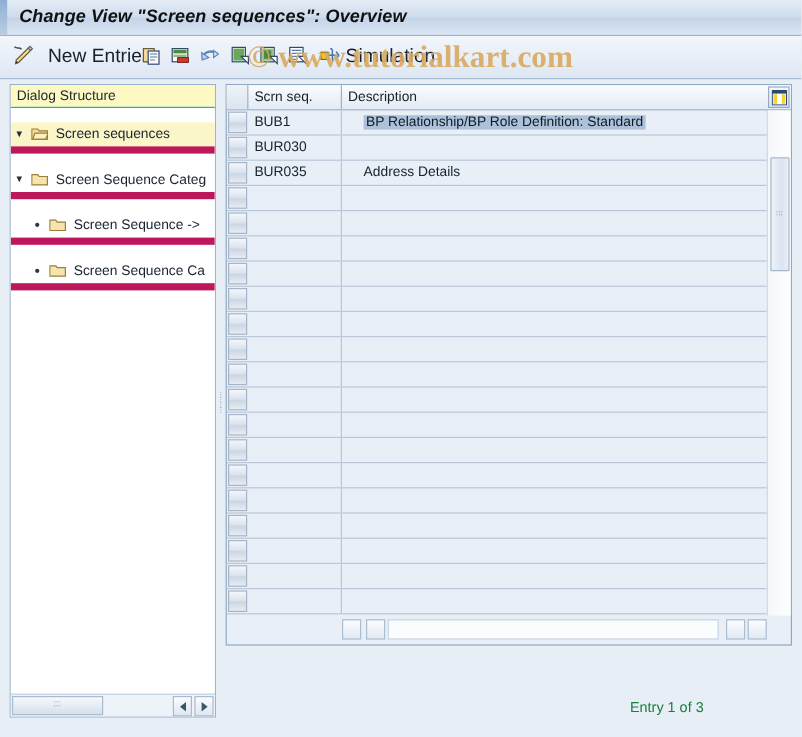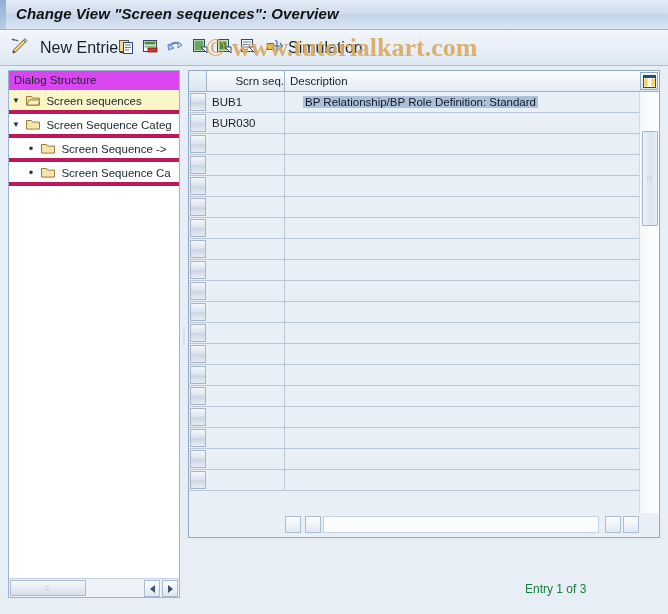--- a/index.html
+++ b/index.html
@@ -48,27 +48,27 @@
     opacity:.92;white-space:nowrap;pointer-events:none;
   }
 
   
   .leftpanel{
     position:absolute;left:8px;top:70px;width:172px;height:528px;
     background:#fff;border:1px solid #9bb3cc;box-sizing:border-box;
   }
   .ds-header{
     height:18px;line-height:18px;padding-left:5px;
-    background:#d946ef;border-bottom:2px solid #14b8a6;
+    background:#fef9c3;border-bottom:2px solid #14b8a6;
     font-size:11.5px;color:#1c2733;
   }
   .tree{position:absolute;left:0;top:19px;right:0;bottom:20px;overflow:hidden;background:#fff;}
   .tnode{
     position:relative;height:20px;line-height:20px;white-space:nowrap;
-    border-bottom:4px solid #be185d;font-size:11.5px;color:#1a2430;
+    border-bottom:6px solid #be185d;font-size:11.5px;color:#1a2430;margin-top:12px;
   }
   .tnode.sel{background:#fbf6c8;}
   .twist{display:inline-block;width:14px;text-align:center;font-size:8px;color:#21313f;vertical-align:middle;}
   .tdot{display:inline-block;width:14px;text-align:center;font-size:13px;color:#2b3a48;vertical-align:middle;line-height:16px;}
   .folder{
     display:inline-block;width:14px;height:11px;vertical-align:middle;margin:0 3px 1px 0;position:relative;
   }
   .folder svg{display:block;}
   .tlabel{vertical-align:middle;}
   .lp-scroll{
@@ -106,21 +106,21 @@
     background:linear-gradient(to bottom,#fbfcfe,#e3ebf4);
     border-bottom:1px solid #9db2c9;box-sizing:border-box;
   }
   .th-corner{position:absolute;left:0;top:0;width:18px;height:20px;
     background:linear-gradient(to bottom,#eef3f9,#dbe4ef);border-right:1px solid #9db2c9;box-sizing:border-box;}
   .th-cell{
     position:absolute;top:0;height:20px;line-height:20px;
     font-size:11.5px;color:#16212c;padding-left:5px;box-sizing:border-box;
     border-right:1px solid #9db2c9;white-space:nowrap;
   }
-  .th-c1{left:18px;width:78px;text-align:right;}
+  .th-c1{left:18px;width:78px;}
   .th-c2{left:96px;width:334px;border-right:none;}
   .th-config{
     position:absolute;right:1px;top:1px;width:18px;height:18px;
     background:linear-gradient(to bottom,#f3f7fb,#dfe8f2);
     border:1px solid #94abc4;box-sizing:border-box;
     display:flex;align-items:center;justify-content:center;
   }
 
   .grid{position:absolute;left:0;top:21px;right:20px;bottom:24px;overflow:hidden;}
   .row{position:relative;height:21px;box-sizing:border-box;border-bottom:1px solid #b9c7d8;}
@@ -374,20 +374,25 @@
           <div class="rowsel"></div>
           <div class="cell c1">BUB1</div>
           <div class="cell c2"><span class="selbox">BP Relationship/BP Role Definition: Standard</span></div>
         </div>
         <div class="row">
           <div class="rowsel"></div>
           <div class="cell c1">BUR030</div>
         </div>
         <div class="row">
           <div class="rowsel"></div>
+          <div class="cell c1">BUR035</div>
+          <div class="cell c2">Address Details</div>
+        </div>
+        <div class="row">
+          <div class="rowsel"></div>
           <div class="cell c1"></div>
           <div class="cell c2"></div>
         </div>
         <div class="row">
           <div class="rowsel"></div>
           <div class="cell c1"></div>
           <div class="cell c2"></div>
         </div>
         <div class="row">
           <div class="rowsel"></div>

